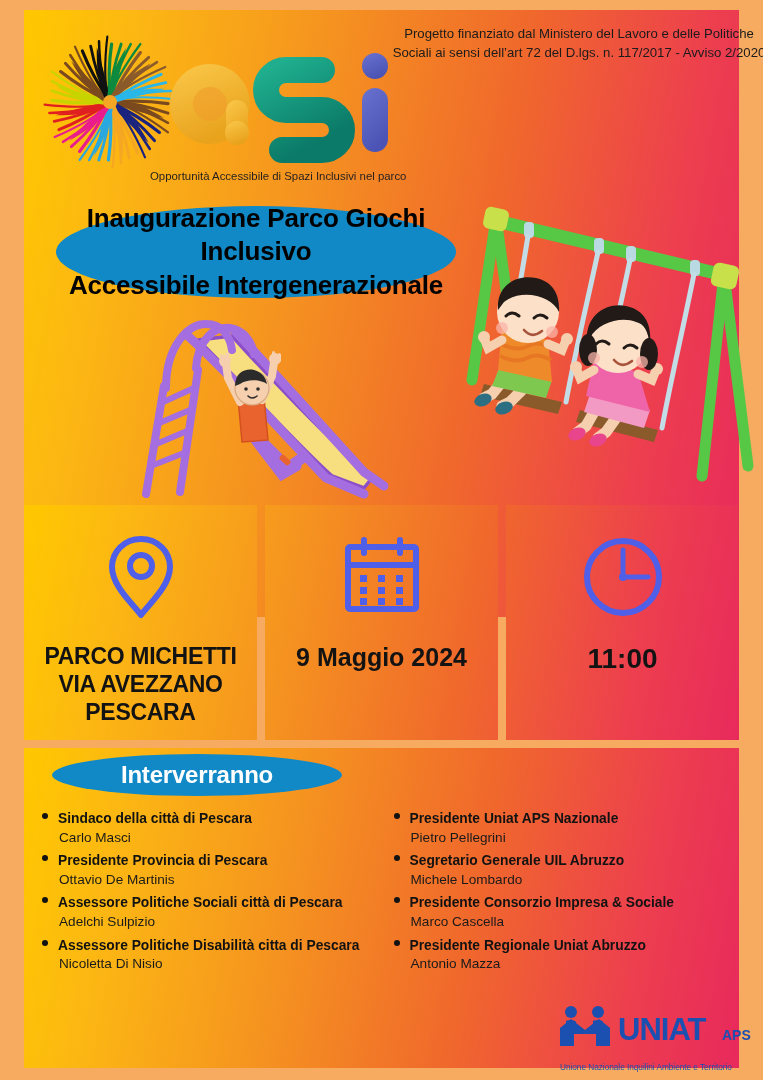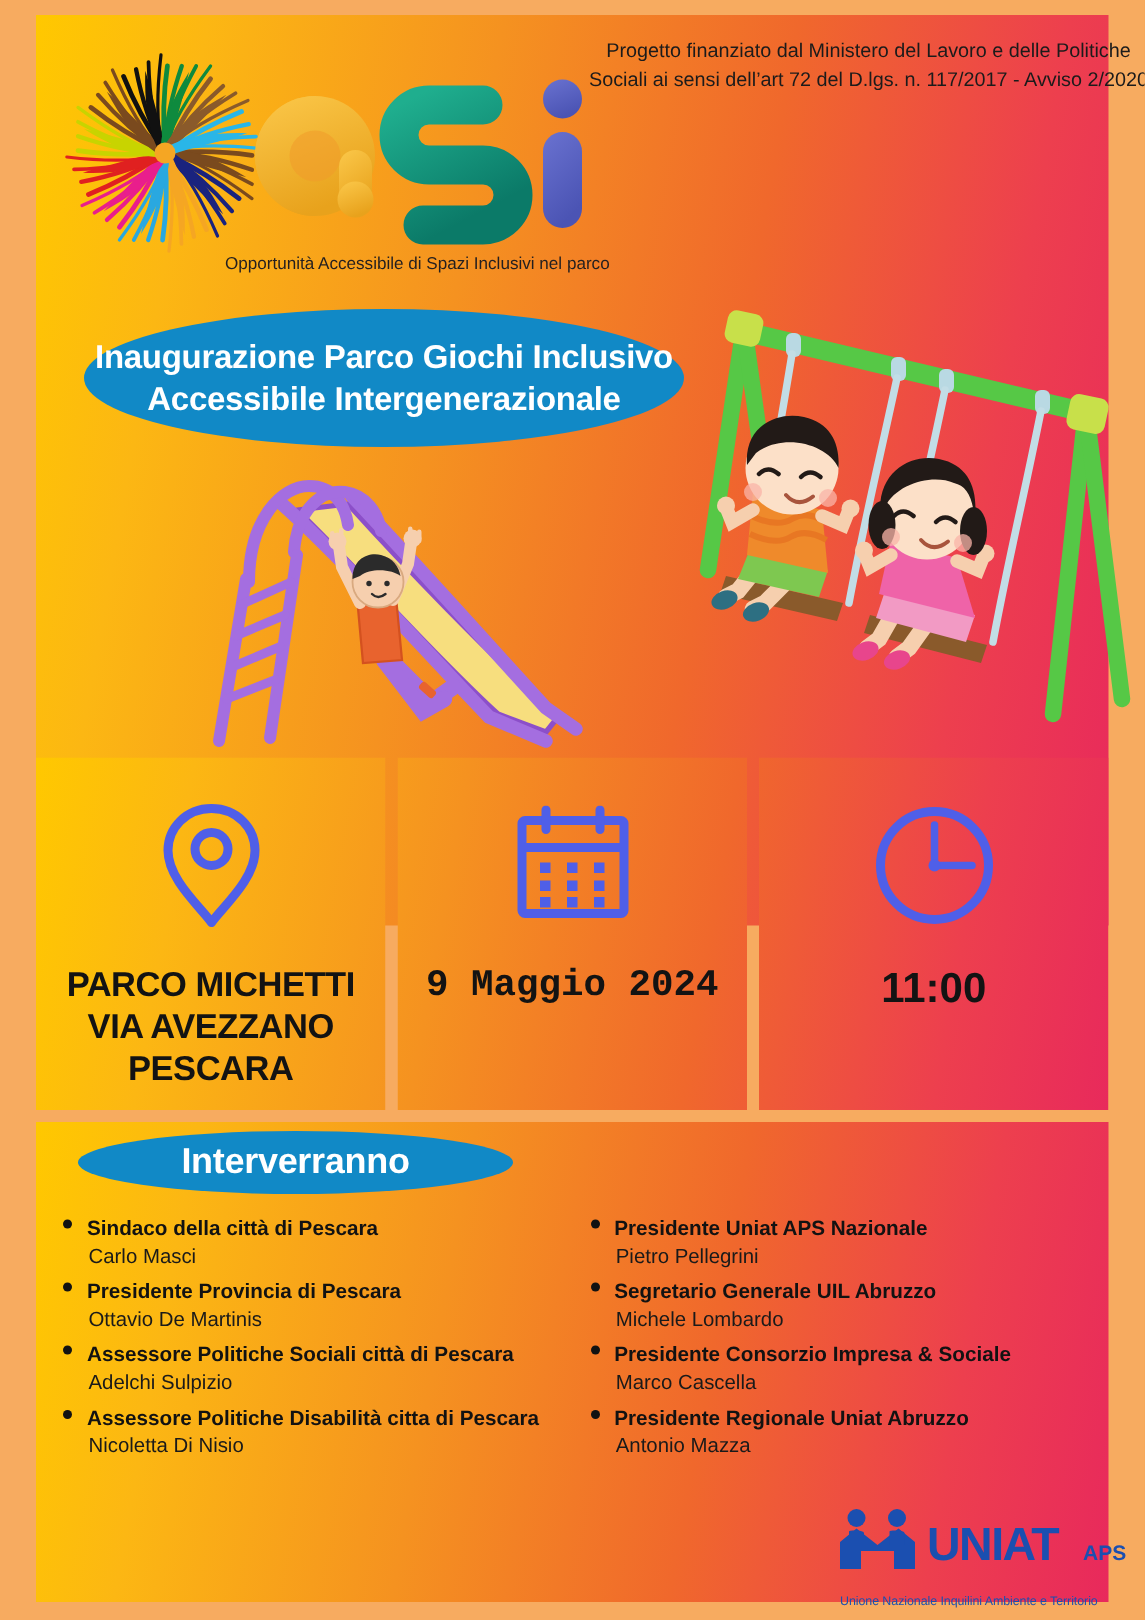--- a/index.html
+++ b/index.html
@@ -40,21 +40,21 @@
   }
 
   
   #title-ellipse {
     position:absolute; left:32px; top:196px;
     width:400px; height:92px;
     background:#1189c6; border-radius:50%;
     display:flex; align-items:center; justify-content:center;
   }
   #title-ellipse .txt {
-    color:#ffffff; font-weight:bold; font-size:22px;
+    color:#000000; font-weight:bold; font-size:26px;
     line-height:1.28; text-align:center; letter-spacing:-.2px;
   }
 
   
   #slide-art  { position:absolute; left:112px; top:296px; width:262px; height:200px; }
   #swing-art  { position:absolute; left:442px; top:188px; width:308px; height:300px; }
 
   
   #info-row { position:absolute; left:24px; top:505px; width:715px; height:235px;
               display:flex; gap:8px; }
@@ -72,21 +72,21 @@
   #panel-1 .bg { background-position:-239px 0; }
   #panel-2 .bg { background-position:-478px 0; }
   .info-panel .icon-wrap { position:relative; z-index:2; height:95px;
                            display:flex; align-items:center; justify-content:center; }
   .info-panel .label {
     position:relative; z-index:2; margin-top:18px;
     color:#131313; font-weight:bold; text-align:center;
     line-height:1.22;
   }
   #panel-0 .label { font-size:23px; letter-spacing:-.3px; }
-  #panel-1 .label { font-size:25px;font-family:Liberation Mono, monospace; }
+  #panel-1 .label { font-size:25px; }
   #panel-2 .label { font-size:28px; }
 
   
   #speakers-band { left:24px; top:748px; width:715px; height:320px; }
 
   #interverranno-ellipse {
     position:absolute; left:28px; top:6px;
     width:290px; height:42px;
     background:#1189c6; border-radius:50%;
     display:flex; align-items:center; justify-content:center;

